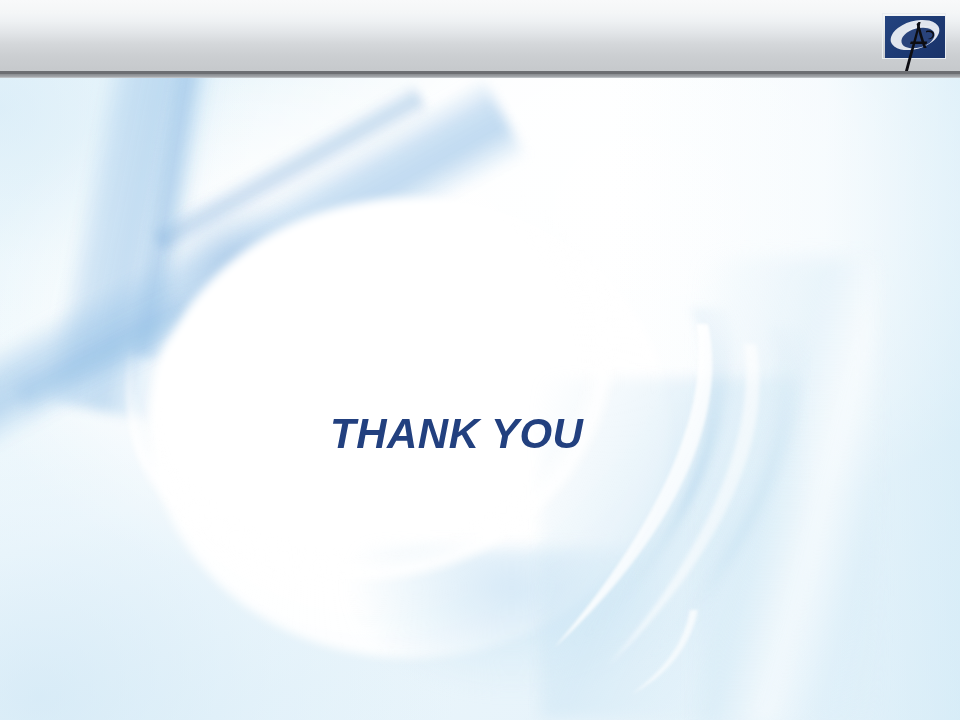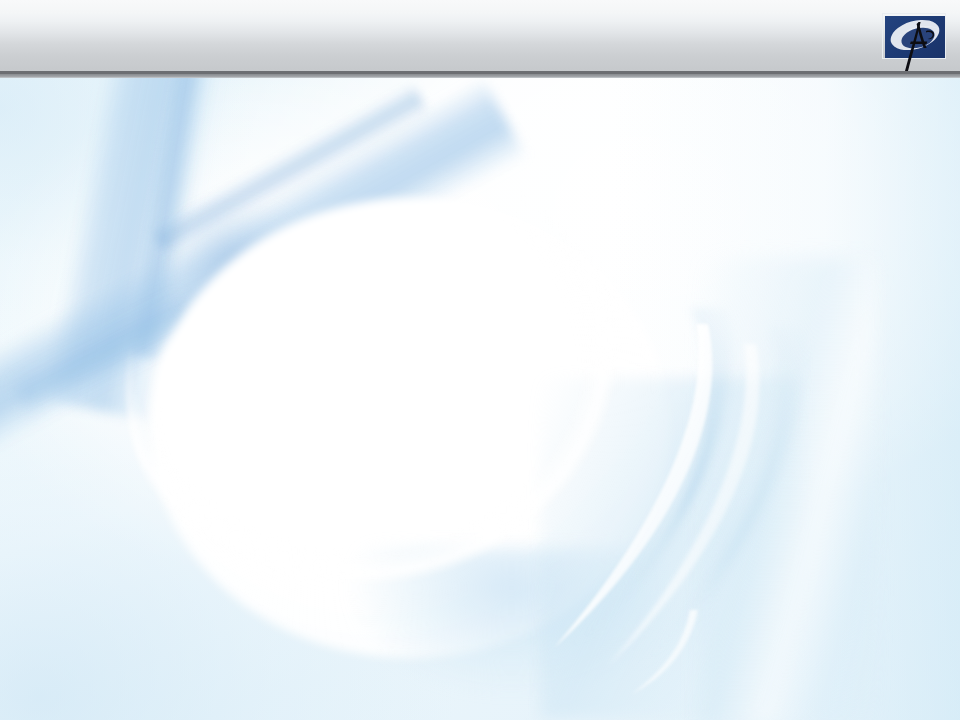--- a/index.html
+++ b/index.html
@@ -376,16 +376,17 @@
         <radialGradient id="discEdge" cx="46%" cy="40%" r="52%">
           <stop offset="0%" stop-color="#ffffff" stop-opacity="0"></stop>
           <stop offset="86%" stop-color="#ffffff" stop-opacity="0"></stop>
           <stop offset="95%" stop-color="#ffffff" stop-opacity="0.9"></stop>
           <stop offset="100%" stop-color="#ffffff" stop-opacity="0"></stop>
         </radialGradient>
       </defs>
       <ellipse cx="258" cy="210" rx="252" ry="236" fill="url(#discEdge)" style="filter:blur(2.5px)"></ellipse>
     </svg>
 
+    <div class="title">THANK YOU</div>
 
   </div>
 
 </div>
 
 </body></html>

